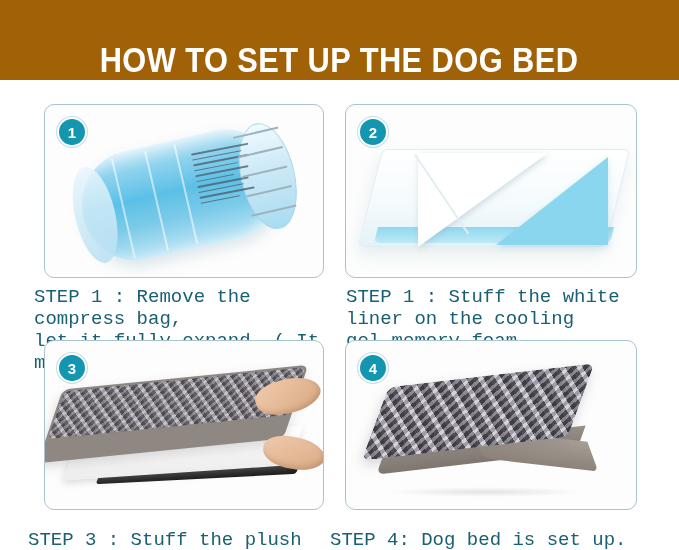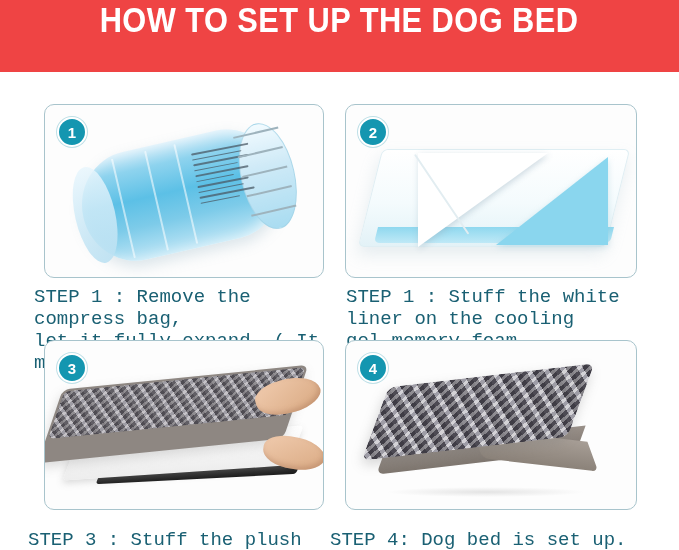--- a/index.html
+++ b/index.html
@@ -6,23 +6,23 @@
   body{
     width:679px;height:550px;
     background:#ffffff;
     font-family:"Liberation Sans", sans-serif;
     overflow:hidden;
     position:relative;
   }
 
   
   .banner{
-    position:absolute;left:0;top:0;width:679px;height:72px;
-    background:#ef4444;
-    display:flex;align-items:flex-start;justify-content:center;
+    position:absolute;left:0;top:0;width:679px;height:80px;
+    background:#a16207;
+    display:flex;align-items:flex-end;justify-content:center;
   }
   .banner-title{
     color:#ffffff;
     font-size:35px;
     font-weight:bold;
     letter-spacing:0.5px;
     transform:scaleX(0.88);
     transform-origin:center;
     white-space:nowrap;
     font-family:"Liberation Sans", sans-serif;

